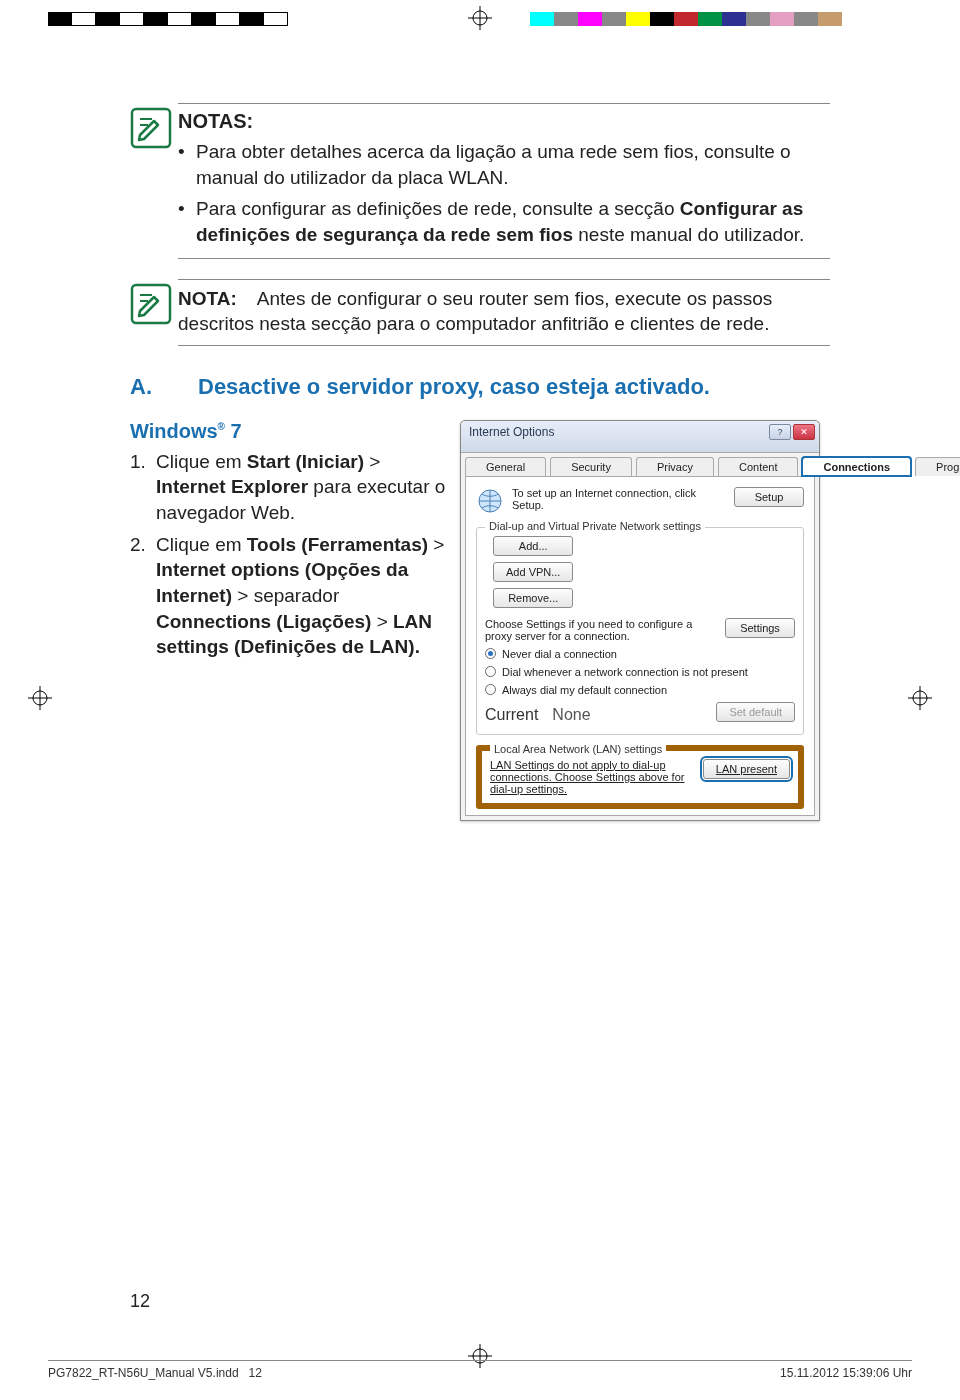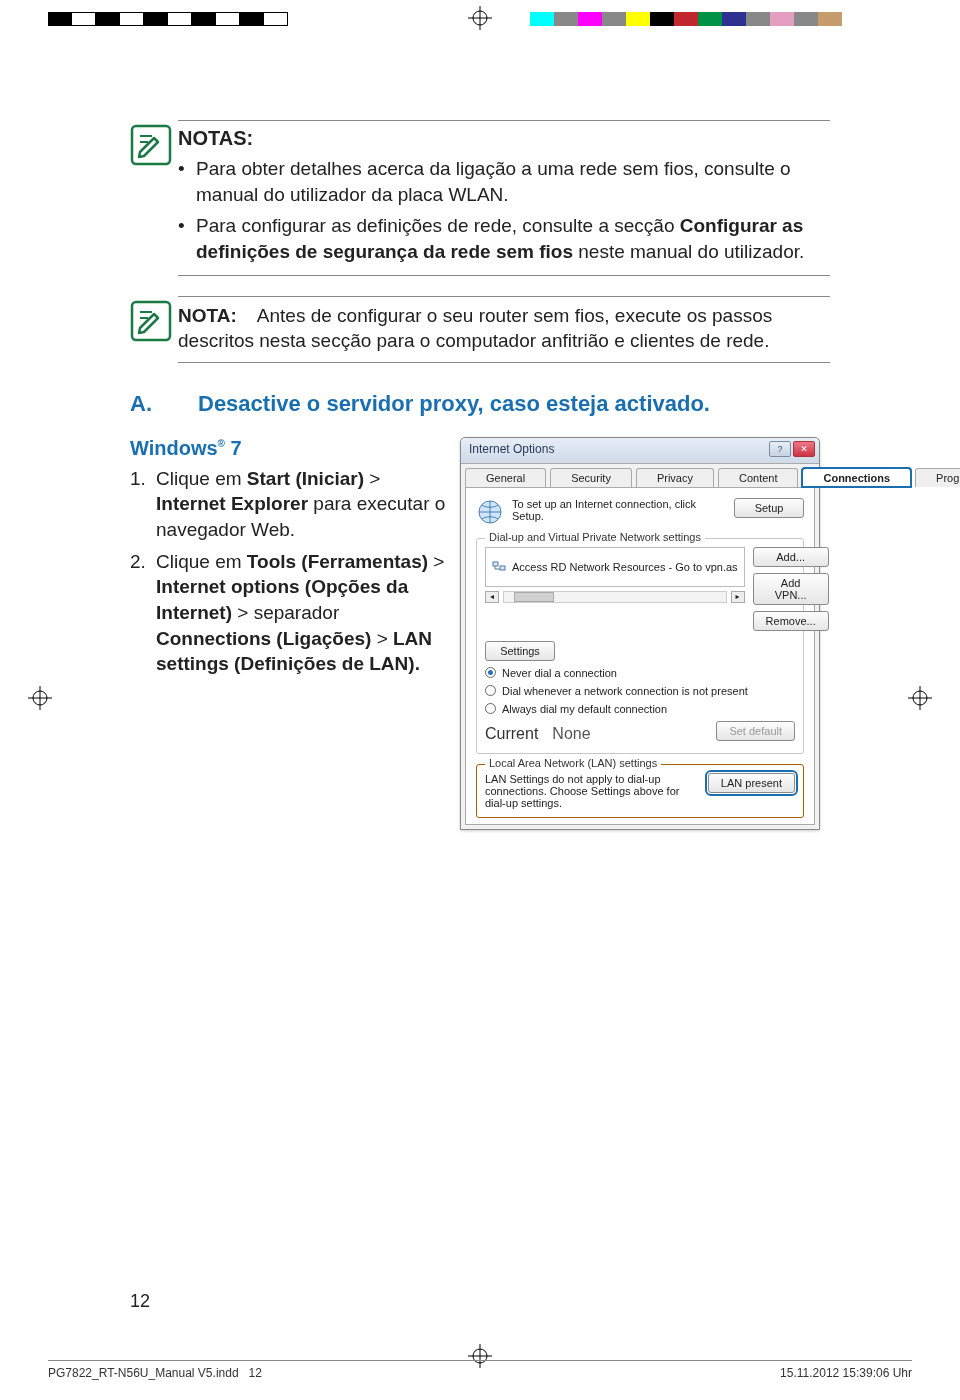--- a/index.html
+++ b/index.html
@@ -12,21 +12,21 @@
   .bwcell { width: 24px; height: 14px; }
   .reg-colorrow { position: absolute; top: 12px; left: 530px; height: 14px; display: flex; }
   .ccell { width: 24px; height: 14px; }
   .reg-center { position: absolute; top: 6px; left: 50%; transform: translateX(-50%); }
   .reg-side-left { position: absolute; top: 50%; left: 28px; transform: translateY(-50%); }
   .reg-side-right { position: absolute; top: 50%; right: 28px; transform: translateY(-50%); }
   .reg-bottom { position: absolute; bottom: 28px; left: 50%; transform: translateX(-50%); }
   .reg-svg { width: 24px; height: 24px; }
 
   
-  .content { position: absolute; top: 120px; left: 130px; width: 700px; }
+  .content { position: absolute; top: 103px; left: 130px; width: 700px; }
   .hr { border: none; border-top: 1px solid #888; margin: 0; }
 
   .note-icon-cell { width: 48px; vertical-align: top; padding-top: 4px; }
   .note-body { vertical-align: top; }
   .note-table { width: 100%; border-collapse: collapse; }
   .note-svg { width: 42px; height: 42px; }
 
   .notas-title { font-weight: bold; font-size: 20px; }
   .bullet { display: flex; margin-top: 6px; font-size: 19px; line-height: 1.35; }
   .bullet .dot { width: 18px; flex: 0 0 18px; }
@@ -44,21 +44,21 @@
   .leftcol { width: 330px; flex: 0 0 330px; padding-right: 12px; }
   .rightcol { flex: 1; }
   .win7 { color: #1a6fb0; font-size: 20px; font-weight: 600; }
   .win7 sup { font-size: 10px; }
 
   .numitem { display: flex; font-size: 19px; line-height: 1.35; margin-top: 6px; }
   .numitem .n { width: 26px; flex: 0 0 26px; }
 
   
   .iop { width: 360px; font-family: "Segoe UI", Tahoma, sans-serif; font-size: 11px; color: #222; background: #f2f2f2; border: 1px solid #888; border-radius: 5px 5px 0 0; position: relative; box-shadow: 0 1px 3px rgba(0,0,0,.2); }
-  .iop-title { height: 26px; background: linear-gradient(#e7eef8, #cfd9e8); border-bottom: 1px solid #aaa; border-radius: 5px 5px 0 0; padding: 4px 8px; color: #2a3a55; font-size: 12px; position: relative; }
+  .iop-title { height: 32px; background: linear-gradient(#e7eef8, #cfd9e8); border-bottom: 1px solid #aaa; border-radius: 5px 5px 0 0; padding: 4px 8px; color: #2a3a55; font-size: 12px; position: relative; }
   .iop-title .winbtns { position: absolute; right: 4px; top: 3px; display: flex; gap: 2px; }
   .winbtn { width: 22px; height: 16px; border: 1px solid #7a8aa0; background: linear-gradient(#e8eef8,#c8d3e4); border-radius: 2px; font-size: 9px; display: flex; align-items: center; justify-content: center; color: #3a4a60; }
   .winbtn.close { background: linear-gradient(#e78,#c34); color: #fff; border-color: #a33; }
   .iop-tabs { display: flex; padding: 4px 4px 0 4px; background: #f2f2f2; font-size: 11px; }
   .iop-tab { padding: 3px 20px; border: 1px solid #aaa; border-bottom: none; border-radius: 3px 3px 0 0; background: #efefef; margin-right: 4px; position: relative; }
   .iop-tab.active { background: #fff; z-index: 2; }
   .iop-tab.hl { outline: 2px solid #1a6fb0; outline-offset: -1px; font-weight: bold; }
   .iop-body { background: #fff; border: 1px solid #aaa; margin: 0 4px 4px 4px; padding: 10px 10px 6px 10px; position: relative; }
   .io-row { display: flex; align-items: flex-start; gap: 8px; }
   .io-globe { width: 28px; height: 28px; }
@@ -71,22 +71,22 @@
   .io-sidebtns { display: flex; flex-direction: column; gap: 6px; margin-left: 8px; }
   .io-scroll { display: flex; align-items: center; gap: 4px; margin-top: 4px; }
   .io-sb { width: 14px; height: 12px; border: 1px solid #aaa; background: #eee; font-size: 8px; display: flex; align-items: center; justify-content: center; }
   .io-track { flex: 1; height: 12px; border: 1px solid #ccc; background: #f3f3f3; position: relative; }
   .io-thumb { position: absolute; left: 10px; width: 40px; top: 0; bottom: 0; background: #d0d0d0; border: 1px solid #aaa; }
   .io-radio-row { display: flex; align-items: center; gap: 6px; margin-top: 6px; font-size: 11px; }
   .io-radio { width: 11px; height: 11px; border: 1px solid #666; border-radius: 50%; display: inline-flex; align-items: center; justify-content: center; }
   .io-radio .dot { width: 5px; height: 5px; background: #2a6fc0; border-radius: 50%; }
   .io-current { display: flex; gap: 14px; margin-top: 6px; font-size: 16px; color: #555; }
   .io-current span:first-child { color: #333; }
-  .io-lan { border: 1px solid #a16207; border-radius: 3px; padding: 8px; margin-top: 10px; position: relative; }
-  .io-lan-row { display: flex; justify-content: space-between; align-items: flex-start; gap: 10px; }
+  .io-lan { border: 6px solid #a16207; border-radius: 3px; padding: 8px; margin-top: 10px; position: relative; }
+  .io-lan-row { display: flex; justify-content: space-between; align-items: flex-start; gap: 10px; text-decoration: underline; }
   .io-lan-btn.hl { outline: 2px solid #1a6fb0; outline-offset: 1px; }
   .io-bottom { display: flex; justify-content: flex-end; gap: 8px; padding: 8px 10px 10px 0; background: #f2f2f2; }
 
   
   .pgnum { position: absolute; left: 130px; bottom: 88px; font-size: 18px; }
   .footer { position: absolute; left: 48px; right: 48px; bottom: 20px; height: 20px; border-top: 1px solid #888; display: flex; justify-content: space-between; align-items: center; font-size: 12px; color: #333; padding-top: 4px; }
 </style>
 </head>
 <body>
 
@@ -253,44 +253,28 @@
                     <path d="M3 14h22M14 3v22M6 7c4 3 12 3 16 0M6 21c4-3 12-3 16 0" stroke="#4a7fb0" fill="none"></path>
                   </svg>
               </span>
               <div style="flex:1">To set up an Internet connection, click Setup.</div>
               <div class="io-btn">Setup</div>
             </div>
 
             <div class="io-group">
               <div class="io-group-title">Dial-up and Virtual Private Network settings</div>
               <div style="display:flex">
-                <div style="flex:1">
-                  <div class="io-list">
-                    <span><svg class="nw" viewBox="0 0 14 14">
-                          <rect x="1" y="3" width="5" height="4" fill="#d8e8ff" stroke="#5a7aa0"></rect>
-                          <rect x="8" y="7" width="5" height="4" fill="#d8e8ff" stroke="#5a7aa0"></rect>
-                          <path d="M3 7v3h5" stroke="#5a7aa0" fill="none"></path>
-                        </svg></span>
-                    <span>Access RD Network Resources - Go to vpn.as</span>
-                  </div>
-                  <div class="io-scroll">
-                    <div class="io-sb">◂</div>
-                    <div class="io-track">
-                        <div class="io-thumb"></div>
-                      </div>
-                    <div class="io-sb">▸</div>
-                  </div>
-                </div>
                 <div class="io-sidebtns">
                   <div class="io-btn">Add...</div>
                   <div class="io-btn">Add VPN...</div>
                   <div class="io-btn">Remove...</div>
                 </div>
               </div>
               <div style="display:flex;justify-content:space-between;align-items:flex-start;margin-top:10px;gap:10px">
+                <div style="flex:1">Choose Settings if you need to configure a proxy server for a connection.</div>
                 <div class="io-btn">Settings</div>
               </div>
               <div class="io-radio-row">
                   <span class="io-radio">
                     <span class="dot"></span>
                   </span>
                   <span>Never dial a connection</span>
                 </div>
               <div class="io-radio-row">
                   <span class="io-radio"></span>

